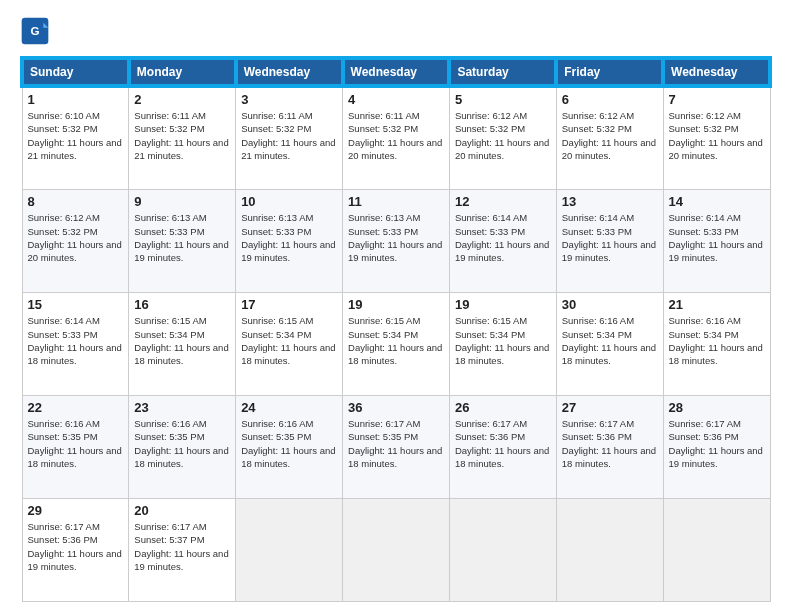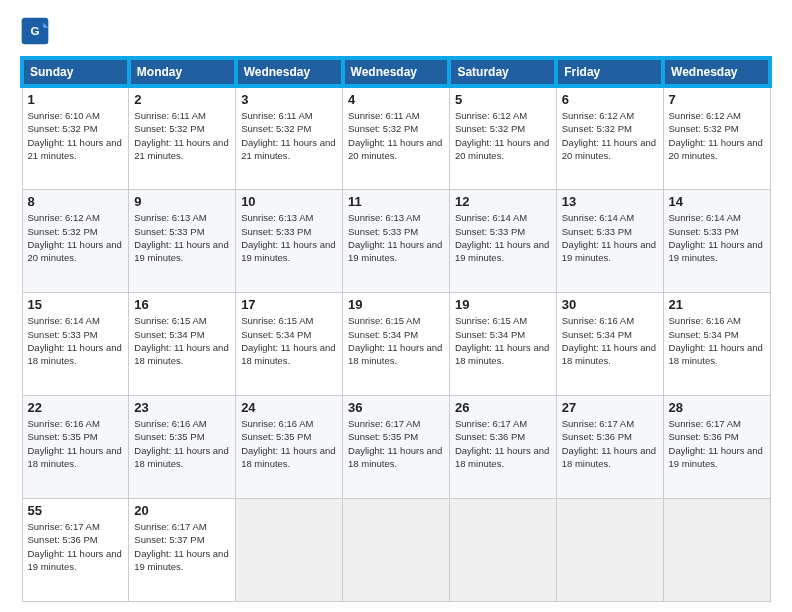--- a/index.html
+++ b/index.html
@@ -293,21 +293,21 @@
       </td>
           <td>
         <span class="day-number">28</span>
         <div class="day-info">
           Sunrise: 6:17 AM<br>Sunset: 5:36 PM<br>Daylight: 11 hours and 19 minutes.
         </div>
       </td>
         </tr>
         <tr>
           <td>
-        <span class="day-number">55</span>
+        <span class="day-number">29</span>
         <div class="day-info">
           Sunrise: 6:17 AM<br>Sunset: 5:36 PM<br>Daylight: 11 hours and 19 minutes.
         </div>
       </td>
           <td>
         <span class="day-number">20</span>
         <div class="day-info">
           Sunrise: 6:17 AM<br>Sunset: 5:37 PM<br>Daylight: 11 hours and 19 minutes.
         </div>
       </td>

